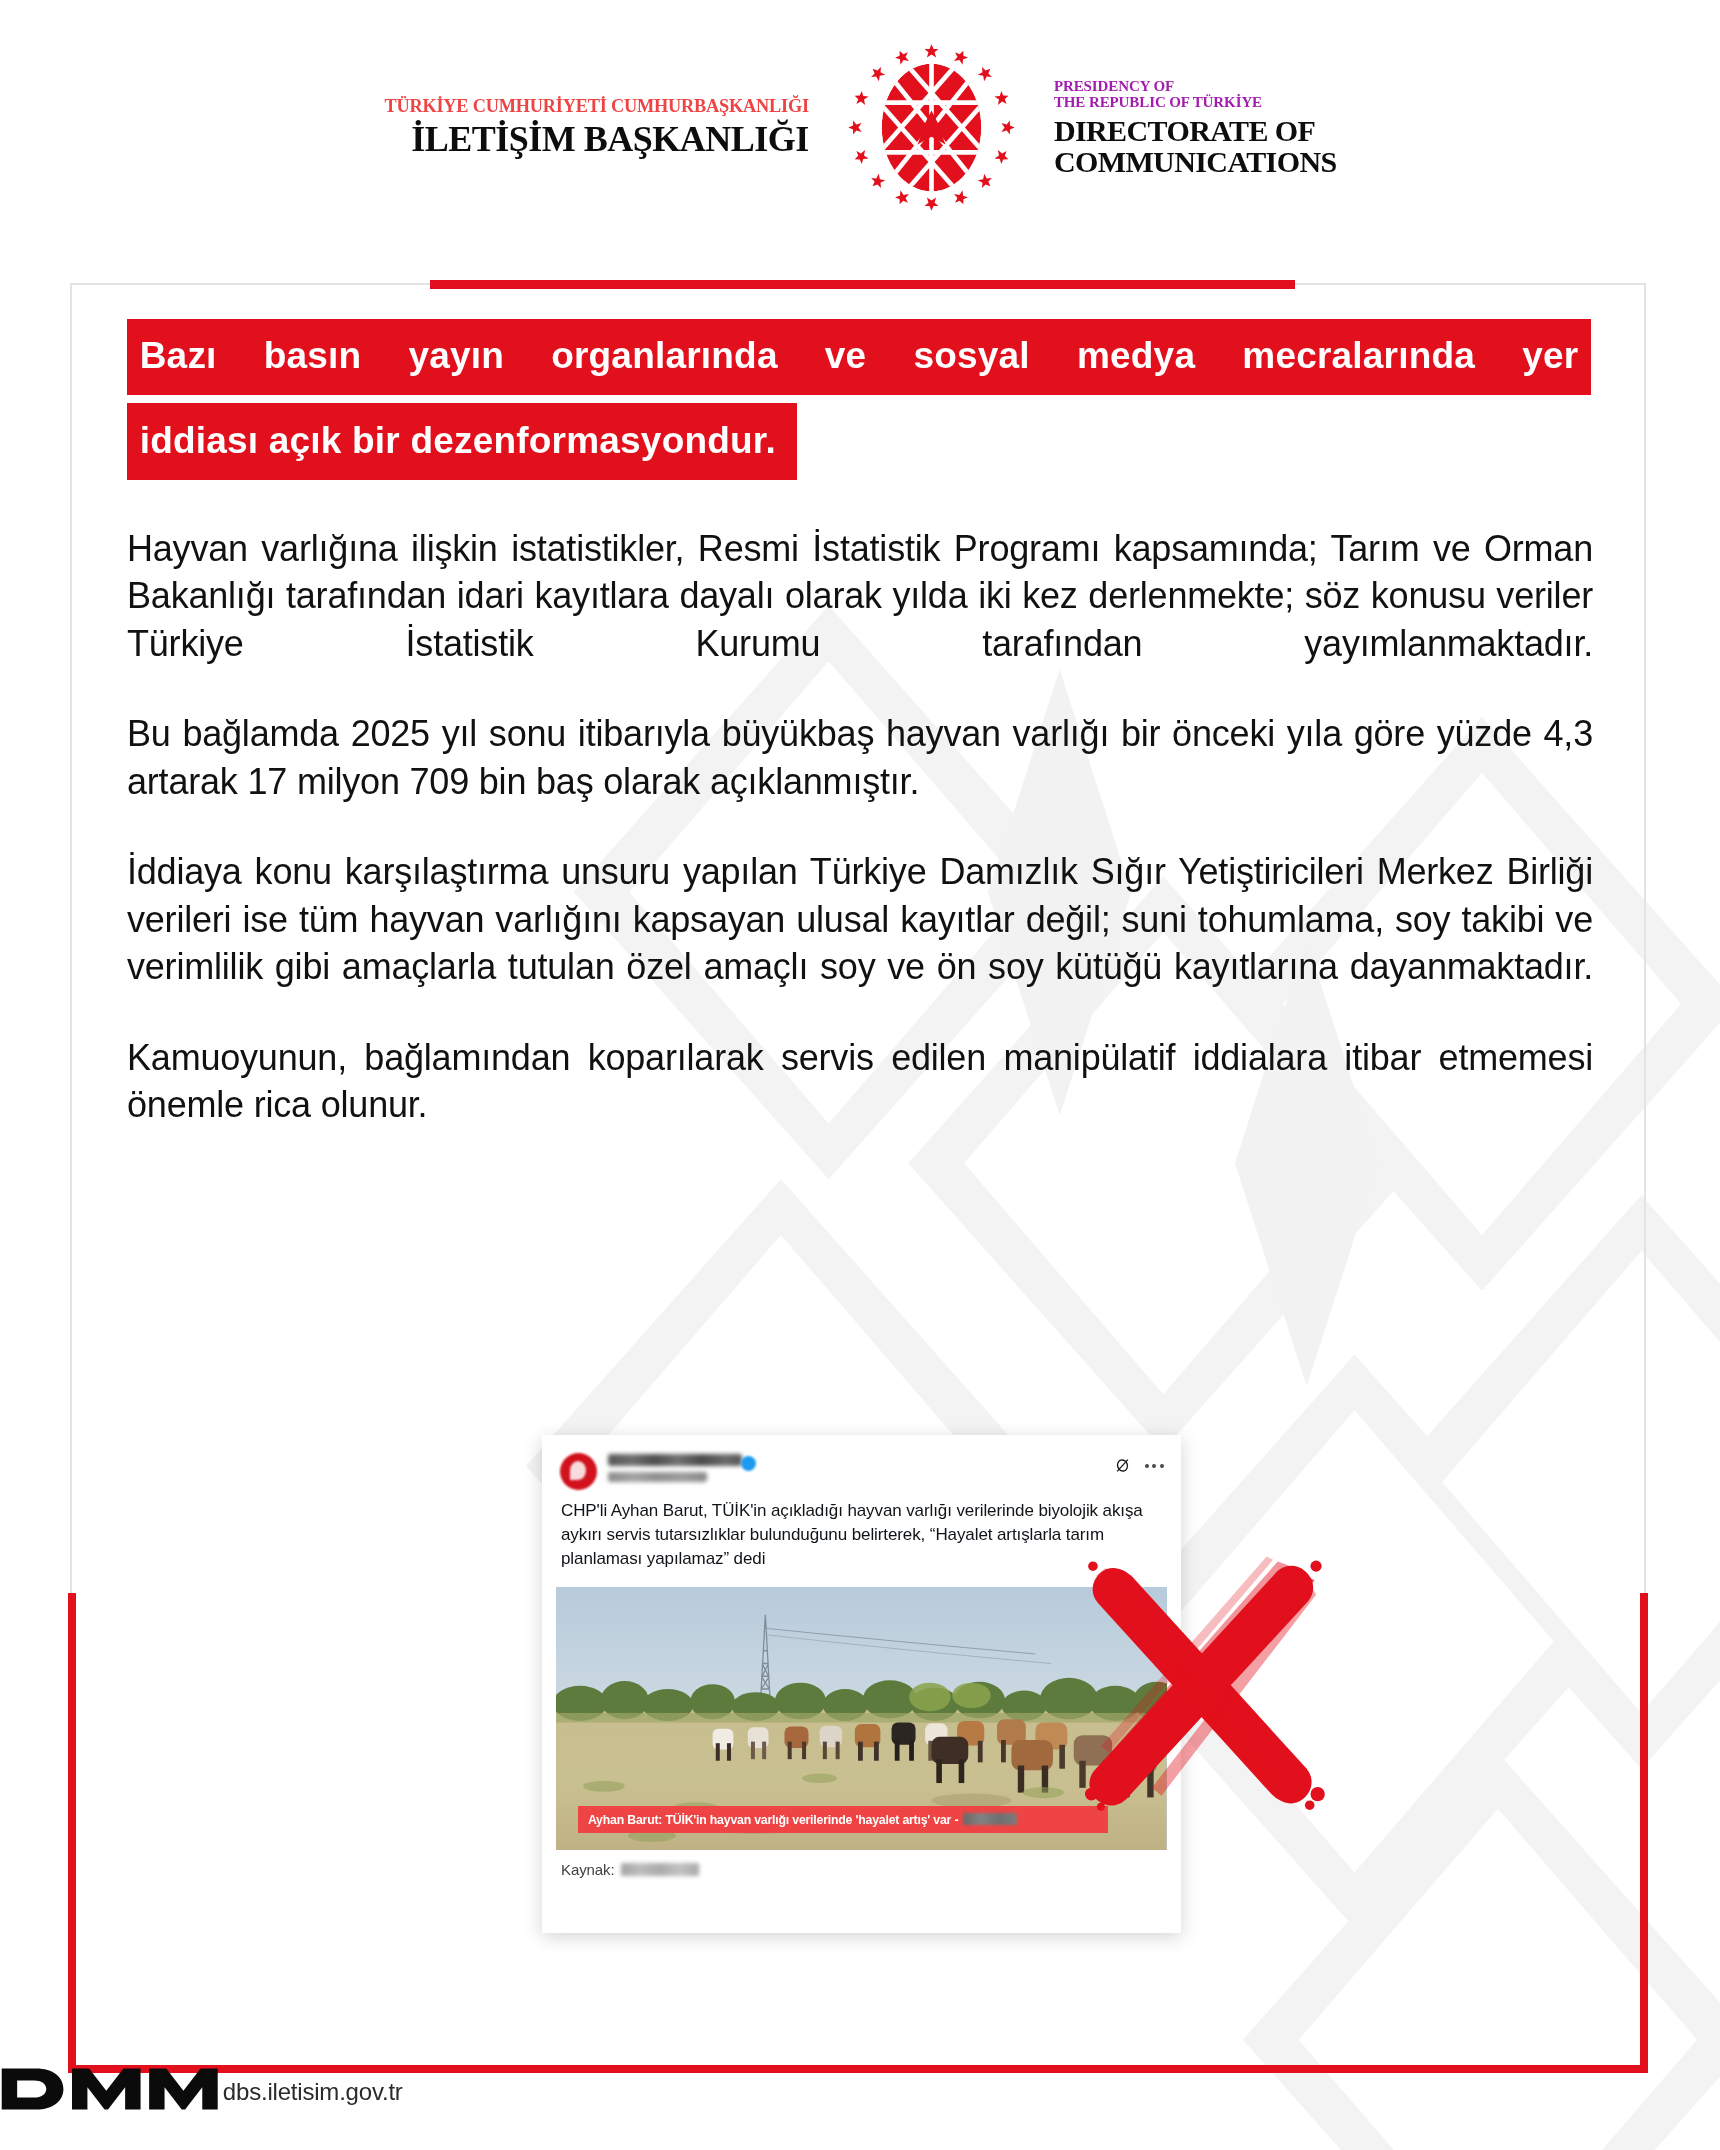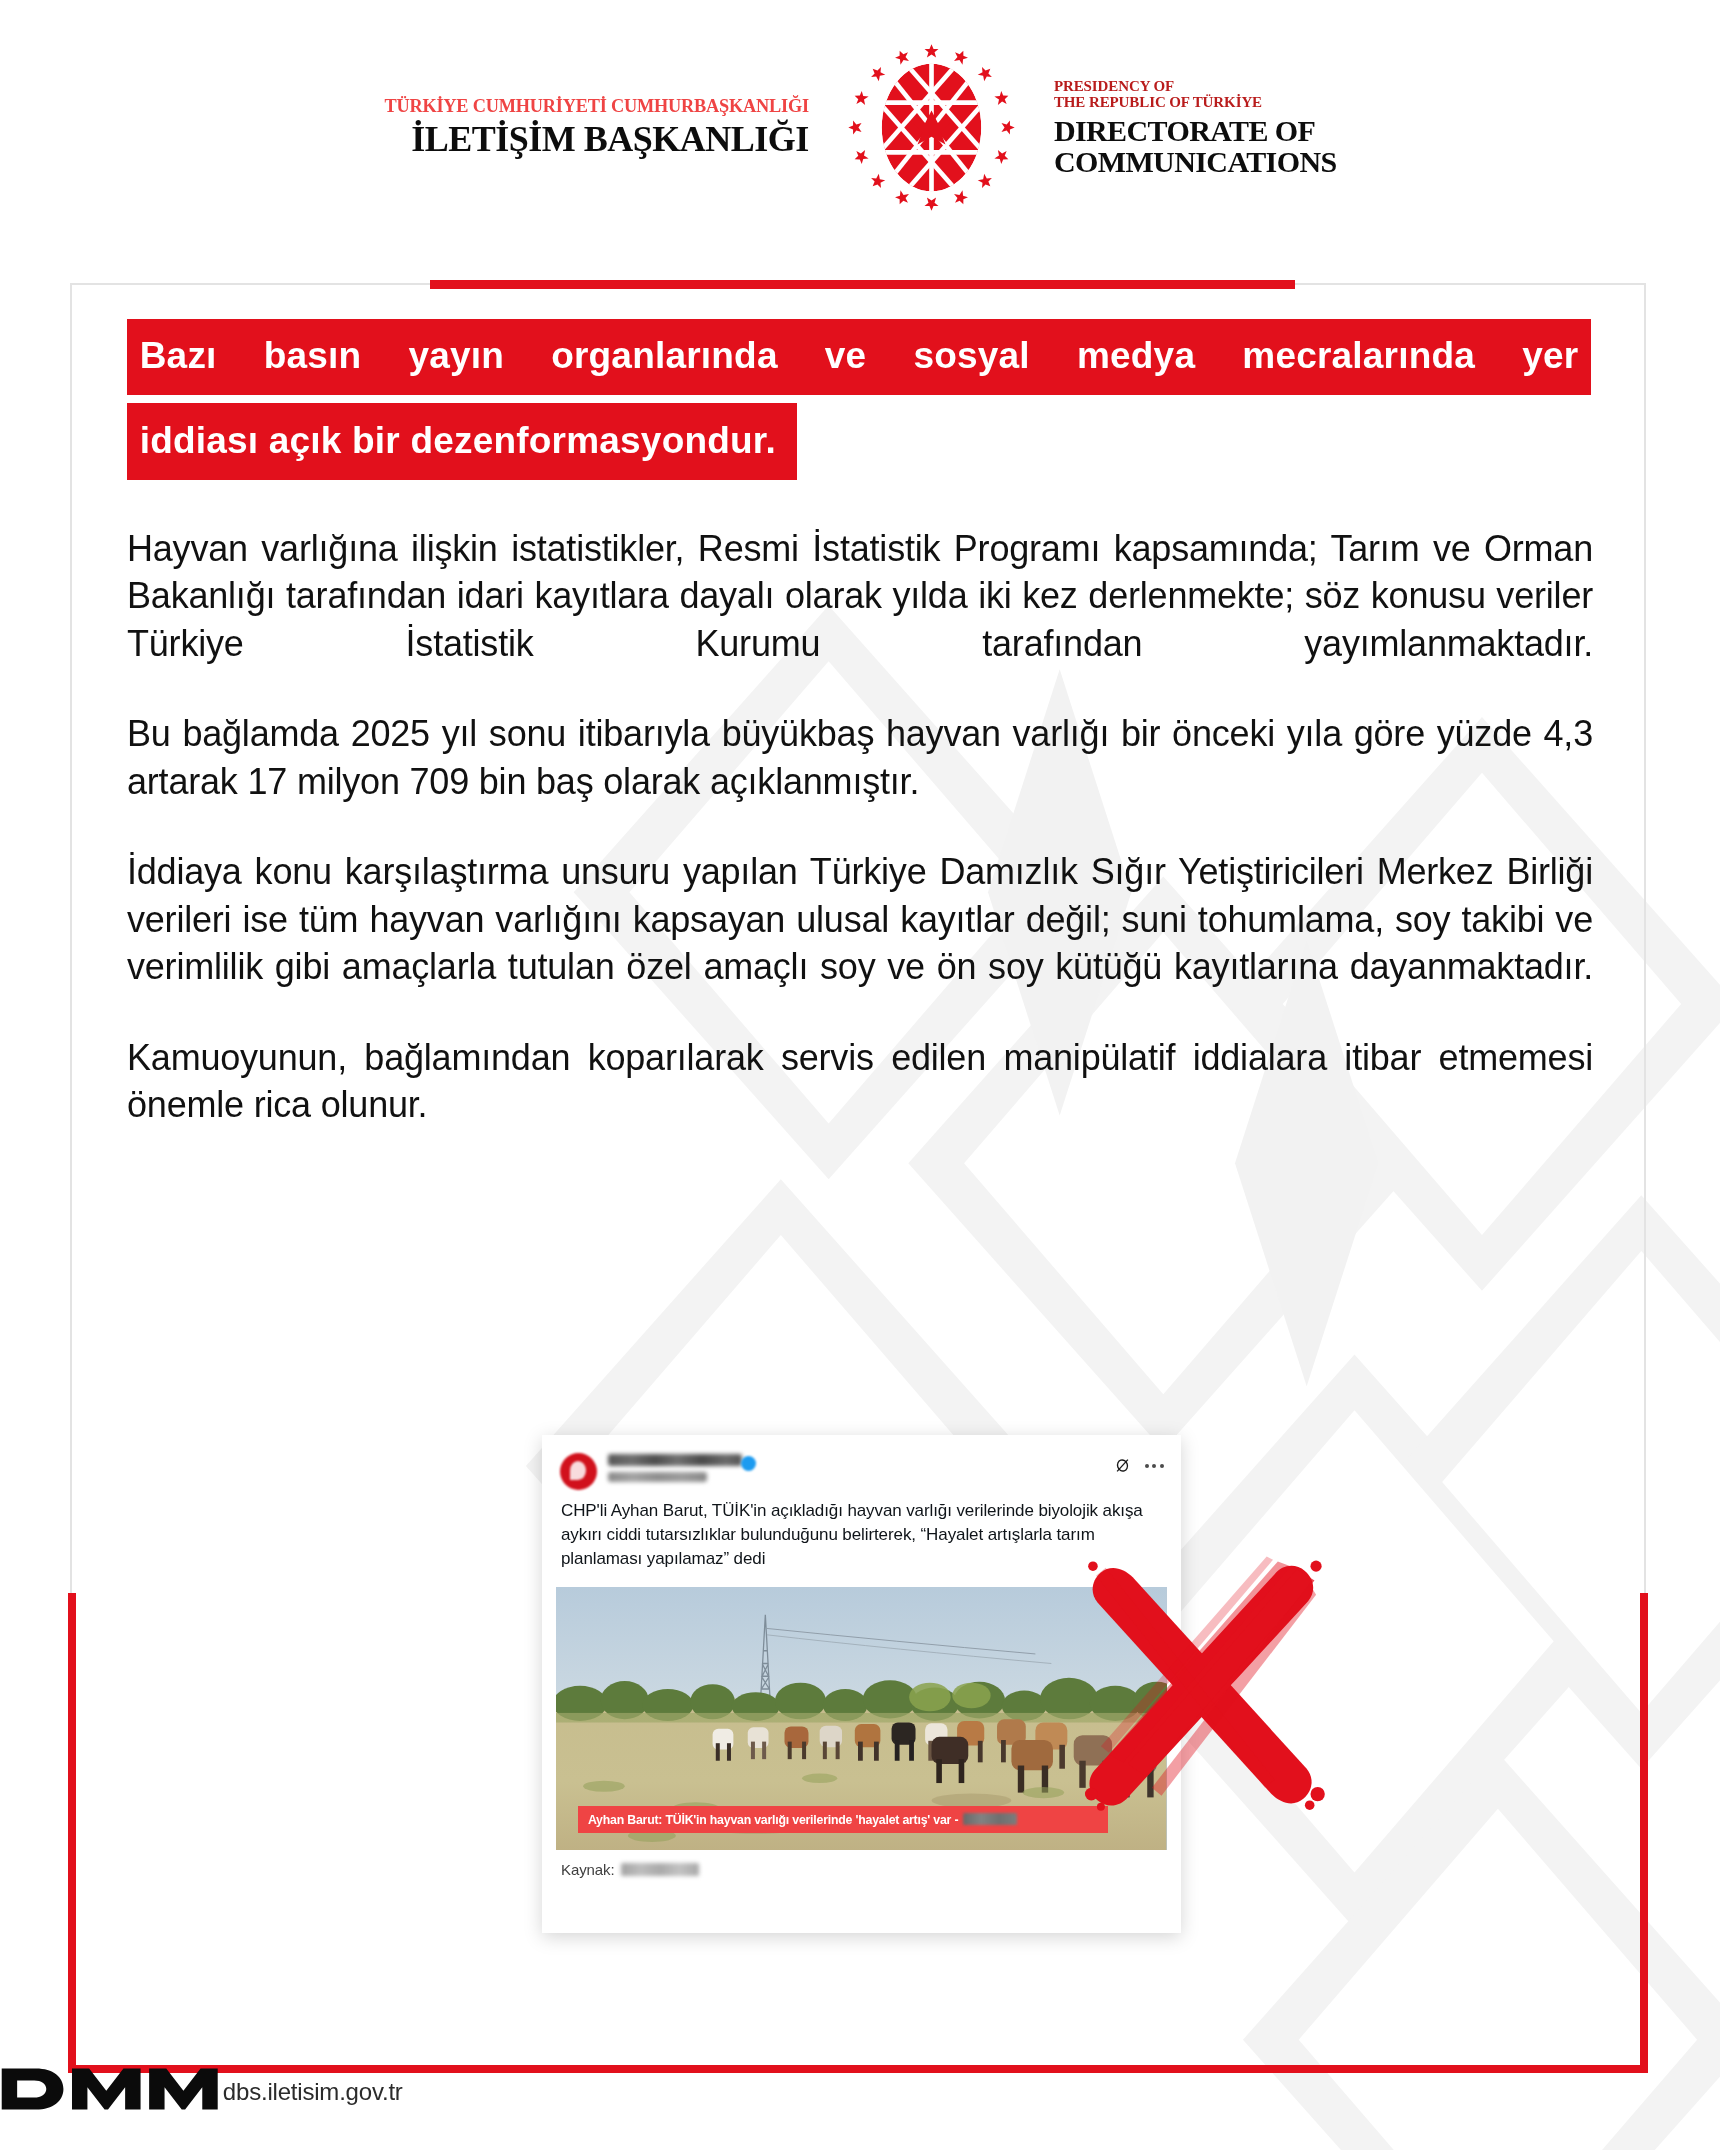--- a/index.html
+++ b/index.html
@@ -60,21 +60,21 @@
   }
   .hdr-right {
     text-align:left;
     line-height:1.1;
   }
   .hdr-right .line1,
   .hdr-right .line2 {
     font-family:"Liberation Serif", serif;
     font-weight:700;
     font-size:15px;
-    color:#b91c1c;
+    color:#a21caf;
     letter-spacing:-0.1px;
     white-space:nowrap;
   }
   .hdr-right .line3,
   .hdr-right .line4 {
     font-family:"Liberation Serif", serif;
     font-weight:700;
     font-size:30px;
     letter-spacing:-0.6px;
     color:#0d0d0d;
@@ -490,21 +490,21 @@
             <line x1="5.2" y1="19.4" x2="18.8" y2="4.6" stroke="#1a1a1a" stroke-width="1.7"></line>
           </svg>
           <span id="tw-more">
               <i></i>
               <i></i>
               <i></i>
             </span>
         </div>
       </div>
 
-      <div id="tweet-text">CHP'li Ayhan Barut, TÜİK'in açıkladığı hayvan varlığı verilerinde biyolojik akışa aykırı ciddi tutarsızlıklar bulunduğunu belirterek, “Hayalet artışlarla tarım planlaması yapılamaz” dedi</div>
+      <div id="tweet-text">CHP'li Ayhan Barut, TÜİK'in açıkladığı hayvan varlığı verilerinde biyolojik akışa aykırı servis tutarsızlıklar bulunduğunu belirterek, “Hayalet artışlarla tarım planlaması yapılamaz” dedi</div>
 
       <div id="tw-photo">
         <svg viewBox="0 0 764 330" preserveAspectRatio="none">
           <defs>
             <linearGradient id="sky" x1="0" y1="0" x2="0" y2="1">
               <stop offset="0%" stop-color="#b7cbdb"></stop>
               <stop offset="100%" stop-color="#ccd9e2"></stop>
             </linearGradient>
             <linearGradient id="ground" x1="0" y1="0" x2="0" y2="1">
               <stop offset="0%" stop-color="#c7bd8e"></stop>

